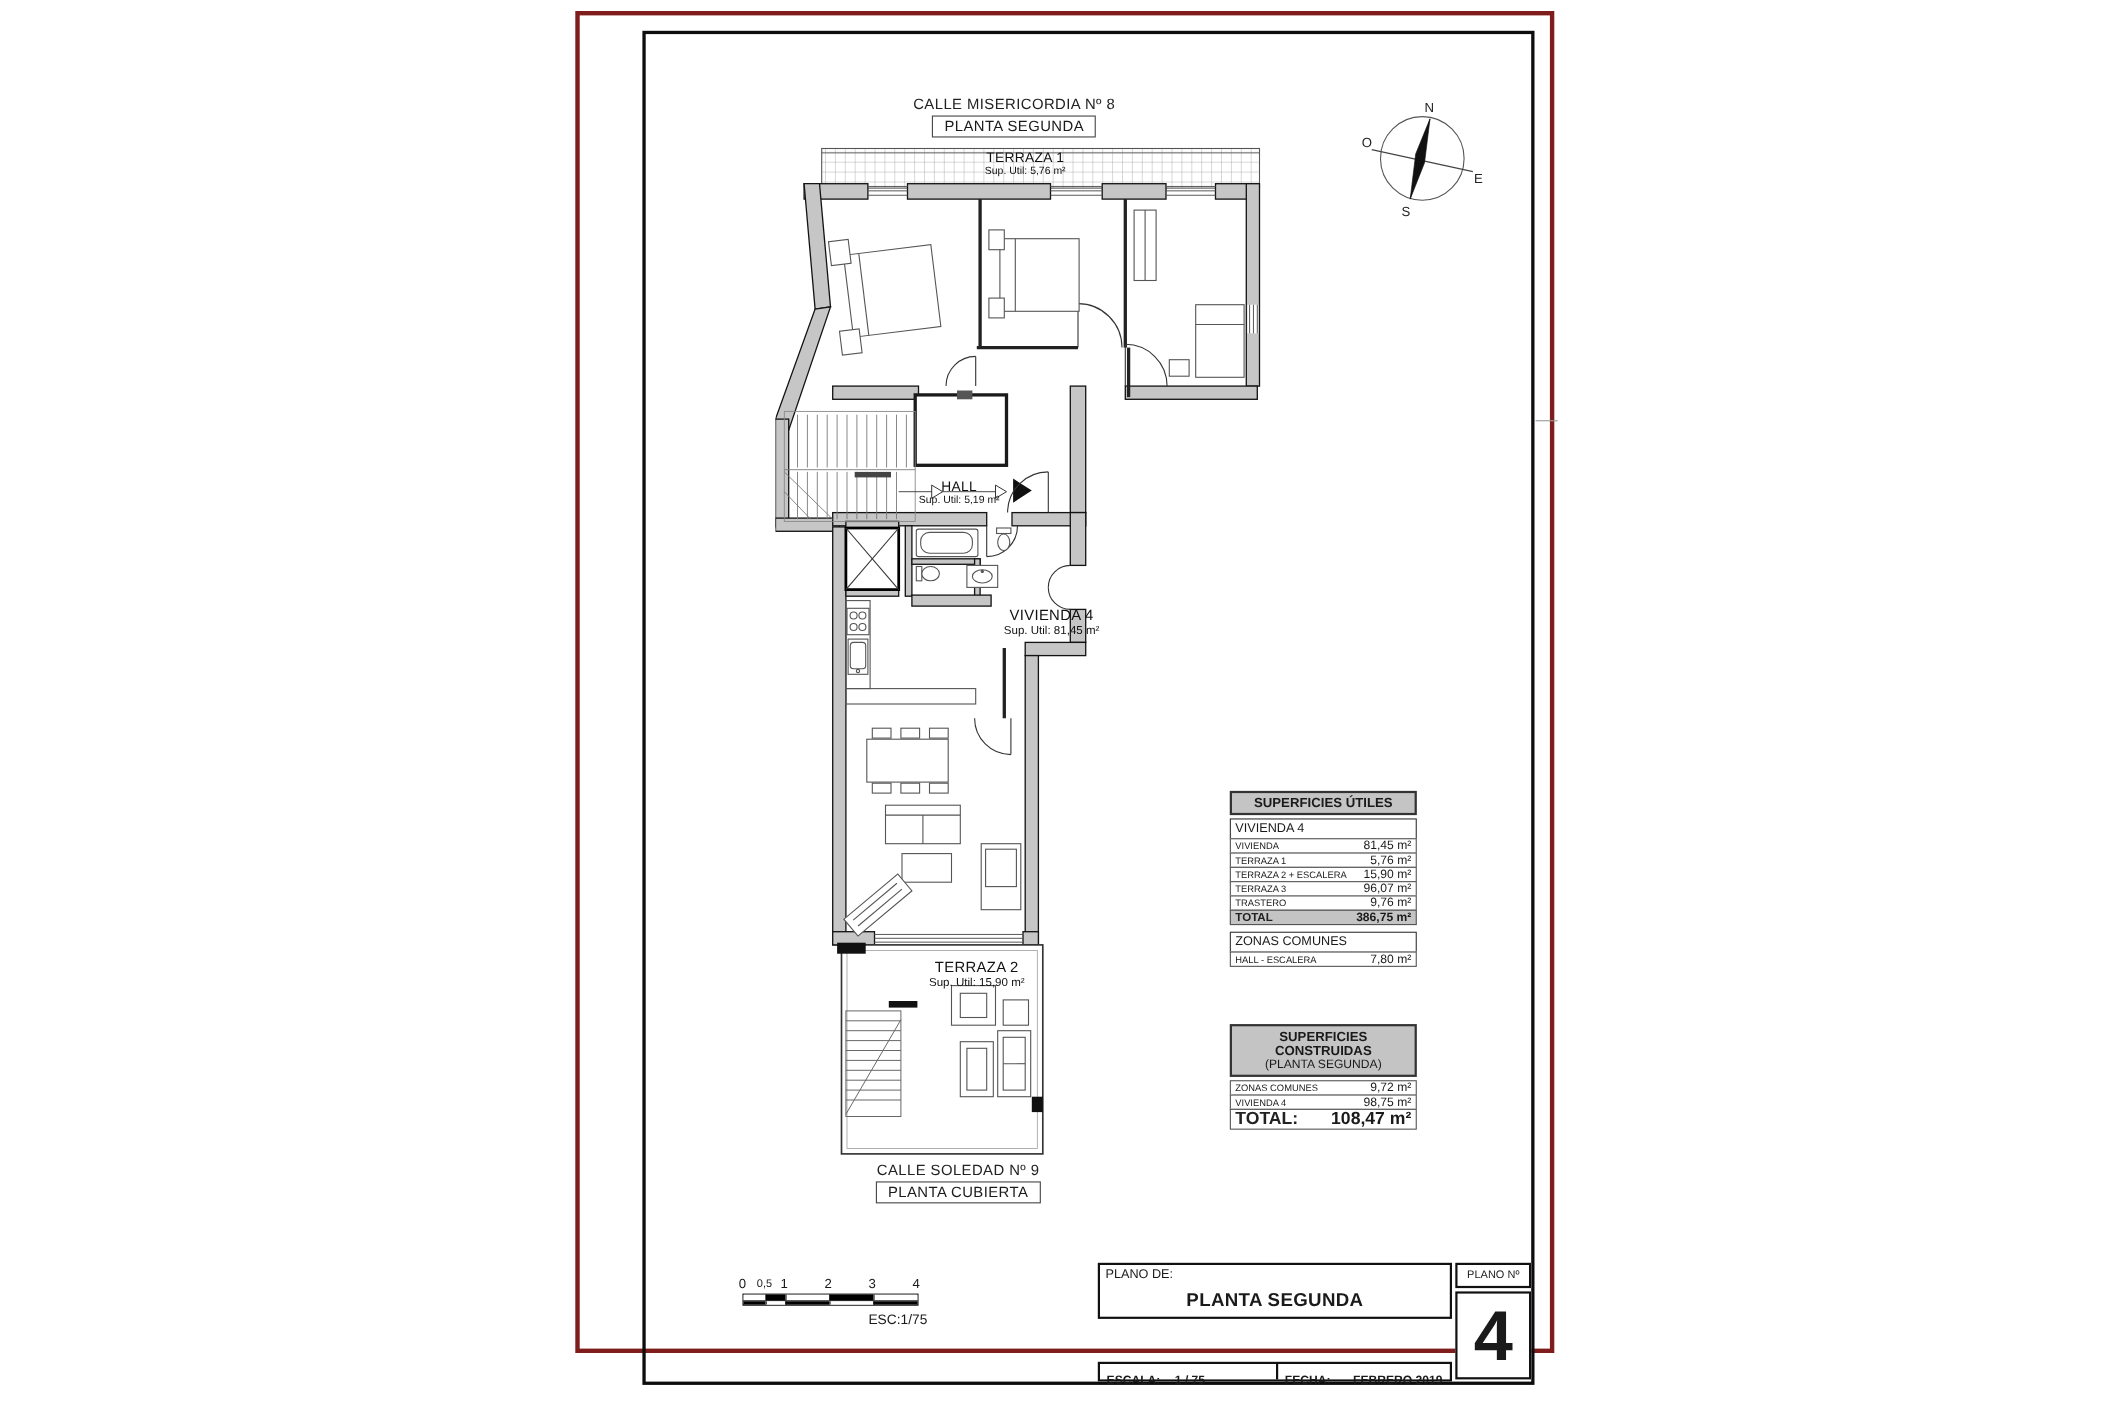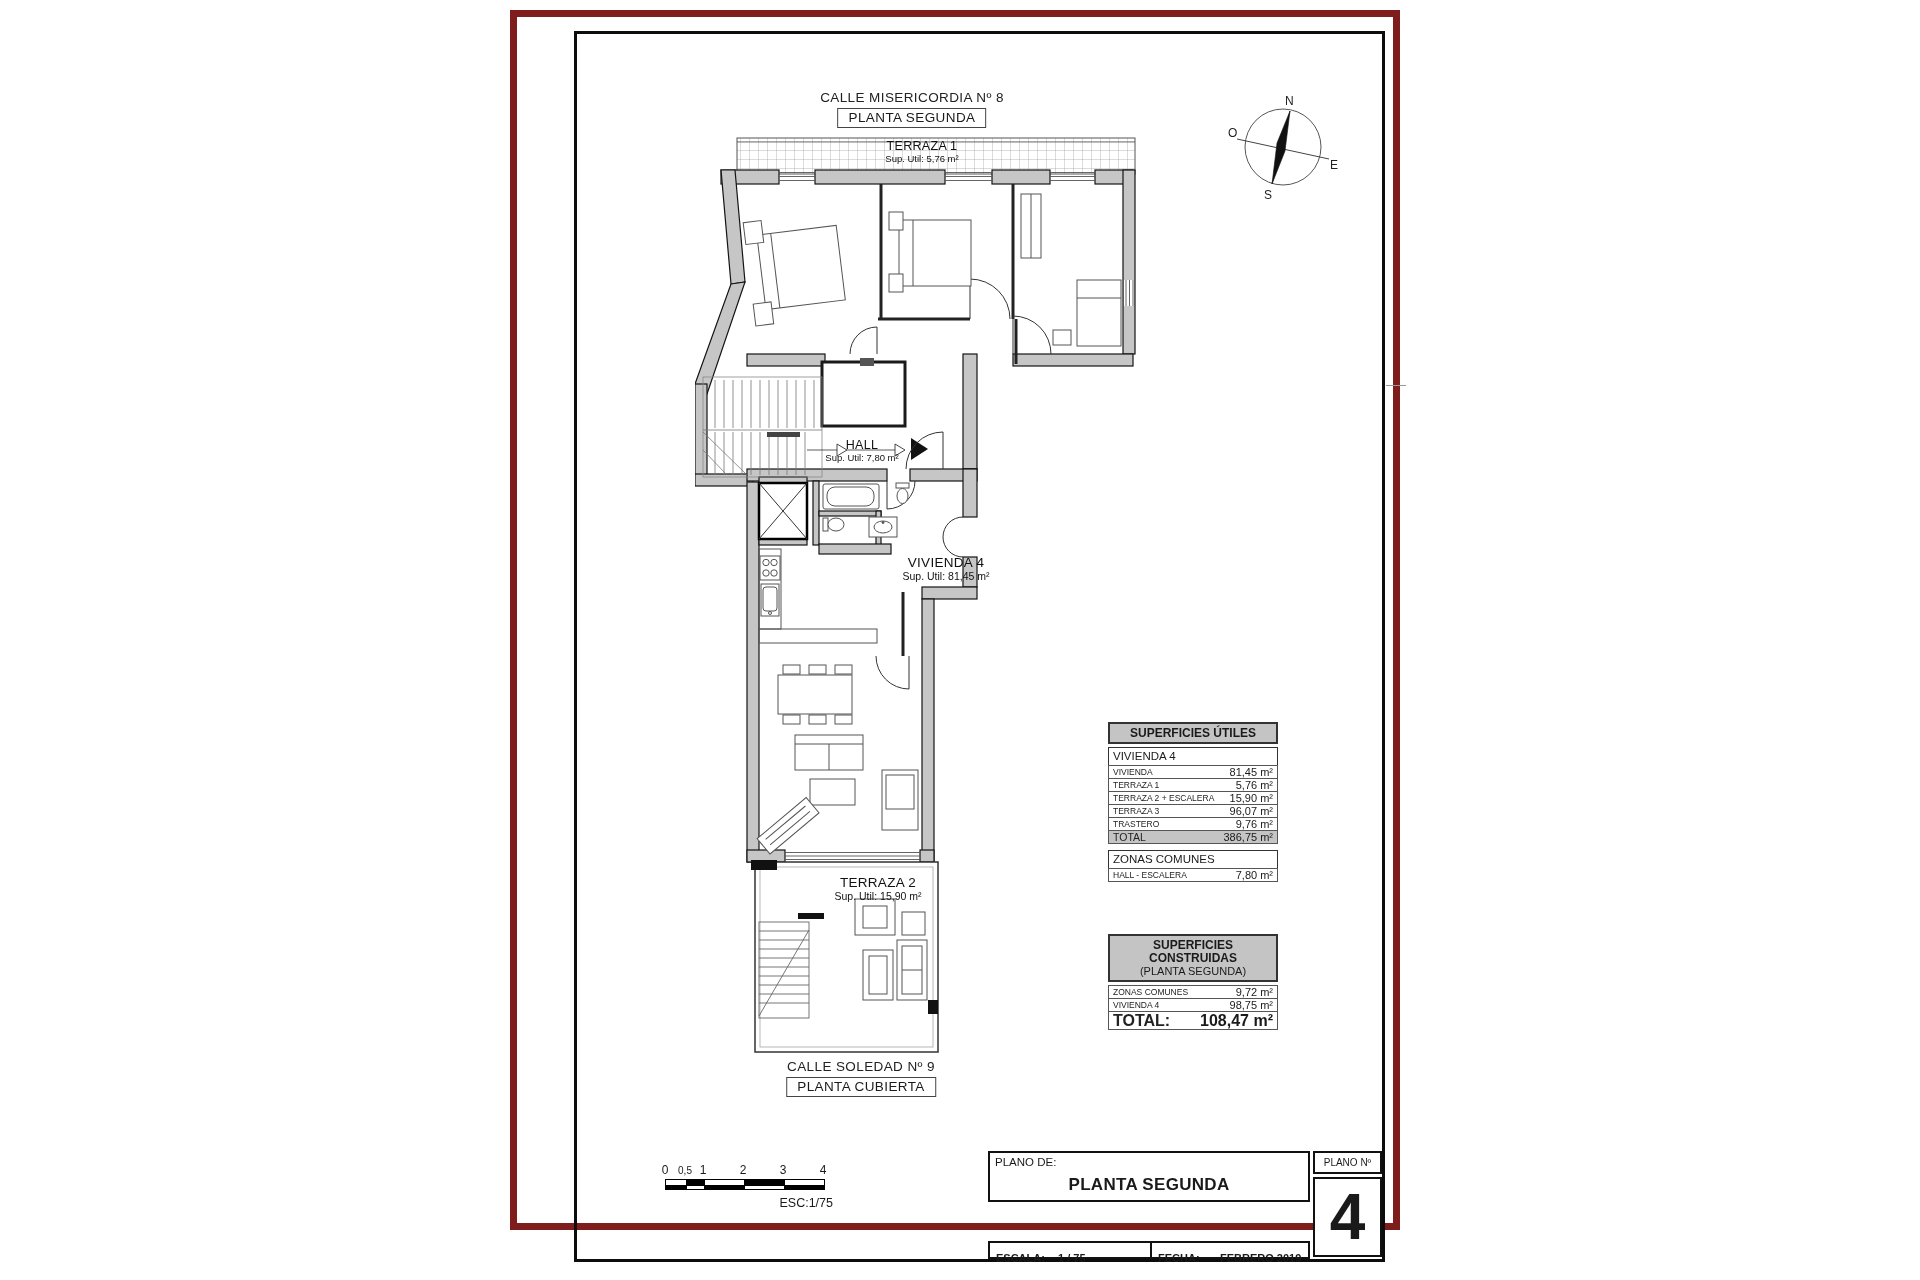--- a/index.html
+++ b/index.html
@@ -3,22 +3,22 @@
 <meta charset="utf-8">
 <style>
   * { box-sizing: border-box; margin: 0; padding: 0; }
   body {
     width: 1920px; height: 1280px; position: relative;
     background: #ffffff;
     font-family: "Liberation Sans", sans-serif;
     color: #1a1a1a;
   }
   #sheet {
-    position: absolute; left: 510px; top: 10px; width: 890px; height: 1220px;
-    background: #fff; border: 7px solid #7f1d1d;
+    position: absolute; left: 523px; top: 10px; width: 890px; height: 1220px;
+    background: #fff; border: 4px solid #7f1d1d;
   }
   #frame {
     position: absolute; left: 57px; top: 14px; width: 811px; height: 1231px;
     border: 3px solid #0d0d0d;
   }
   #right-strip-divider {
     position: absolute; left: 869px; top: 368px; width: 20px; height: 1px; background: #999;
   }
   .center-label { position: absolute; transform: translateX(-50%); text-align: center; white-space: nowrap; }
   .street { font-size: 13.5px; letter-spacing: .4px; color: #222; }
@@ -39,21 +39,21 @@
     font-weight: bold; font-size: 12px; padding: 3px 0 2px 0; line-height: 13px;
   }
   .t-header .sub { font-weight: normal; font-size: 11px; }
   .t-sub { border: 1.5px solid #333; font-size: 11.5px; padding: 2px 4px 3px 4px; background: #fff; margin-top: 3px; }
   .t-row {
     border: 1px solid #555; display: flex; justify-content: space-between; align-items: center;
     padding: 0 4px; height: 14px; margin-top: -1px; background: #fff;
   }
   .t-row .l { font-size: 8.5px; color: #222; }
   .t-row .v { font-size: 11px; }
-  .t-total { background: #c4c4c4; font-weight: normal; }
+  .t-total { background: #c4c4c4; font-weight: bold; }
   .t-total .l { font-size: 10.5px; }
   .c-total { height: 19px; }
   .c-total .l, .c-total .v { font-size: 16px; }
 
   
   #scalebar { position: absolute; left: 140px; top: 1146px; width: 176px; height: 52px; }
   #scalebar .tick { position: absolute; top: 0; font-size: 12px; transform: translateX(-50%); }
   #scalebar .tick.small { font-size: 10px; top: 2px; }
   #scalebar .bar { position: absolute; left: 8px; top: 16px; width: 160px; height: 11px; border: 1px solid #000; }
   #scalebar .rowseg { display: flex; height: 50%; }
@@ -338,21 +338,21 @@
       <line x1="207" y1="838" x2="227" y2="838"></line>
     </g>
   </svg>
 
   <div class="room-label" style="left:405px; top:122px;">
     <div class="n">TERRAZA 1</div>
     <div class="a">Sup. Util: 5,76 m²</div>
   </div>
   <div class="room-label" style="left:345px; top:421px;">
     <div class="n">HALL</div>
-    <div class="a">Sup. Util: 7,80 m²</div>
+    <div class="a">Sup. Util: 5,19 m²</div>
   </div>
   <div class="room-label big" style="left:429px; top:538px;">
     <div class="n">VIVIENDA 4</div>
     <div class="a">Sup. Util: 81,45 m²</div>
   </div>
   <div class="room-label big" style="left:361px; top:858px;">
     <div class="n">TERRAZA 2</div>
     <div class="a">Sup. Util: 15,90 m²</div>
   </div>
 

